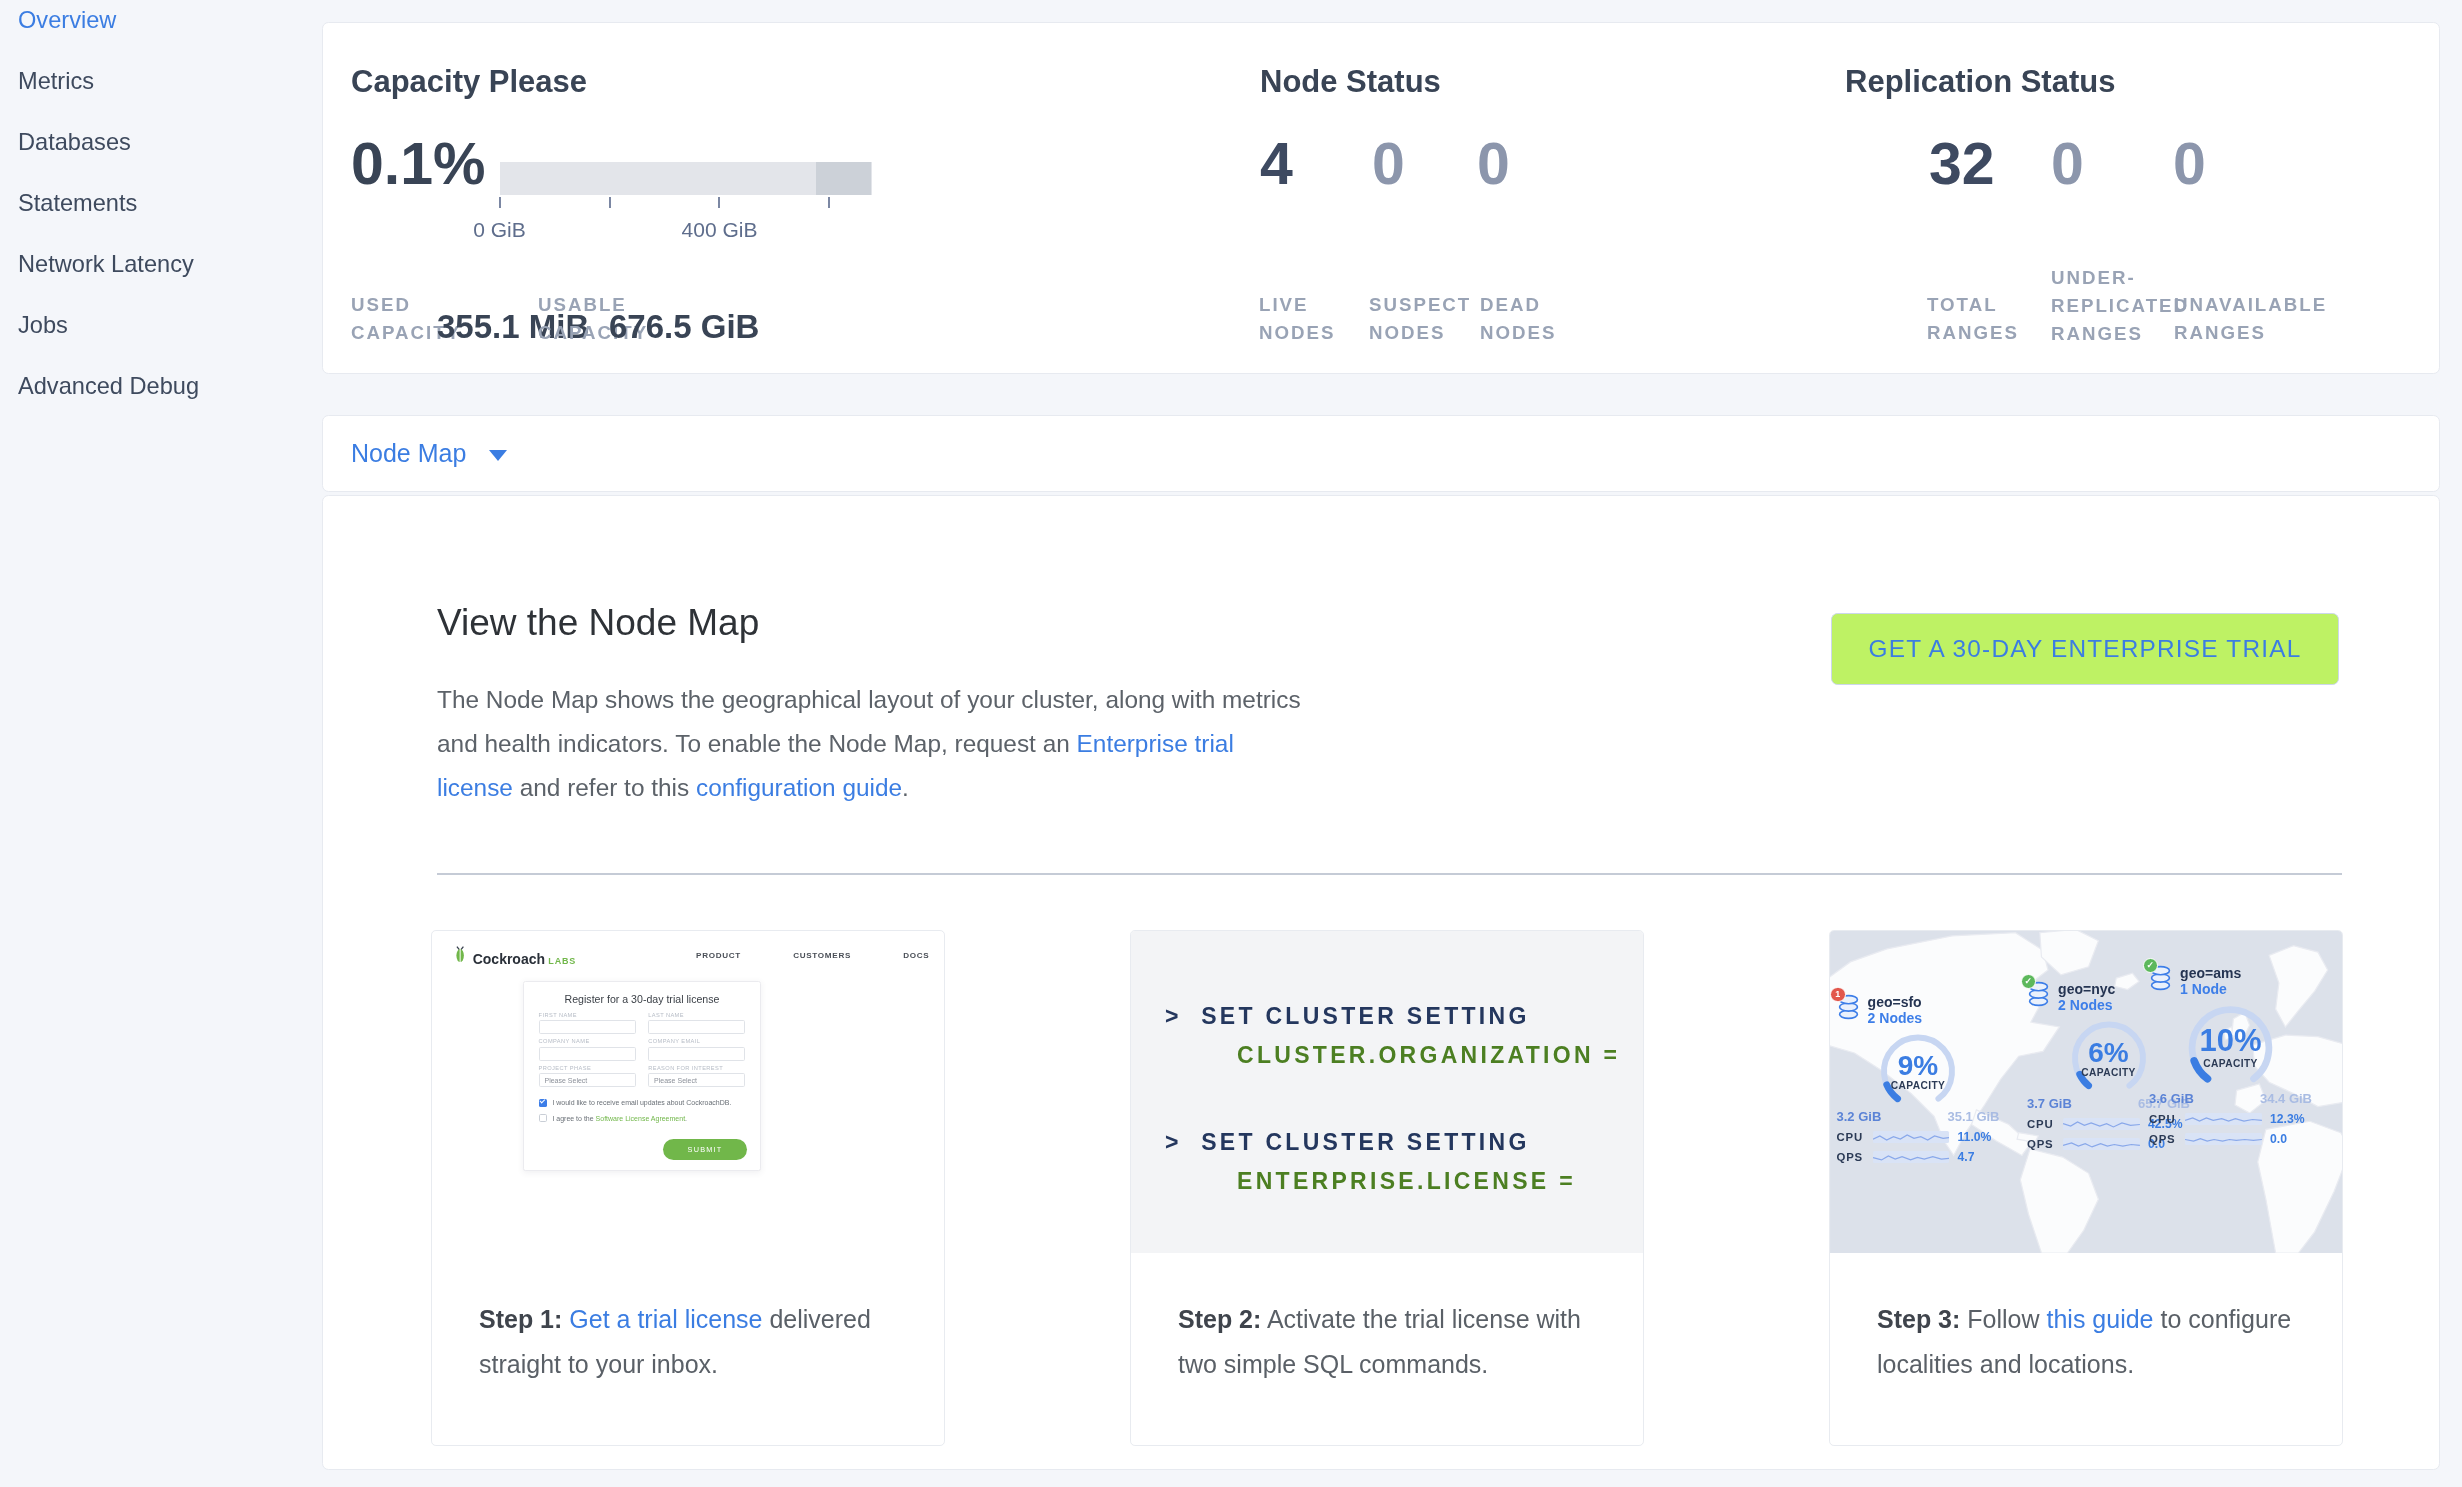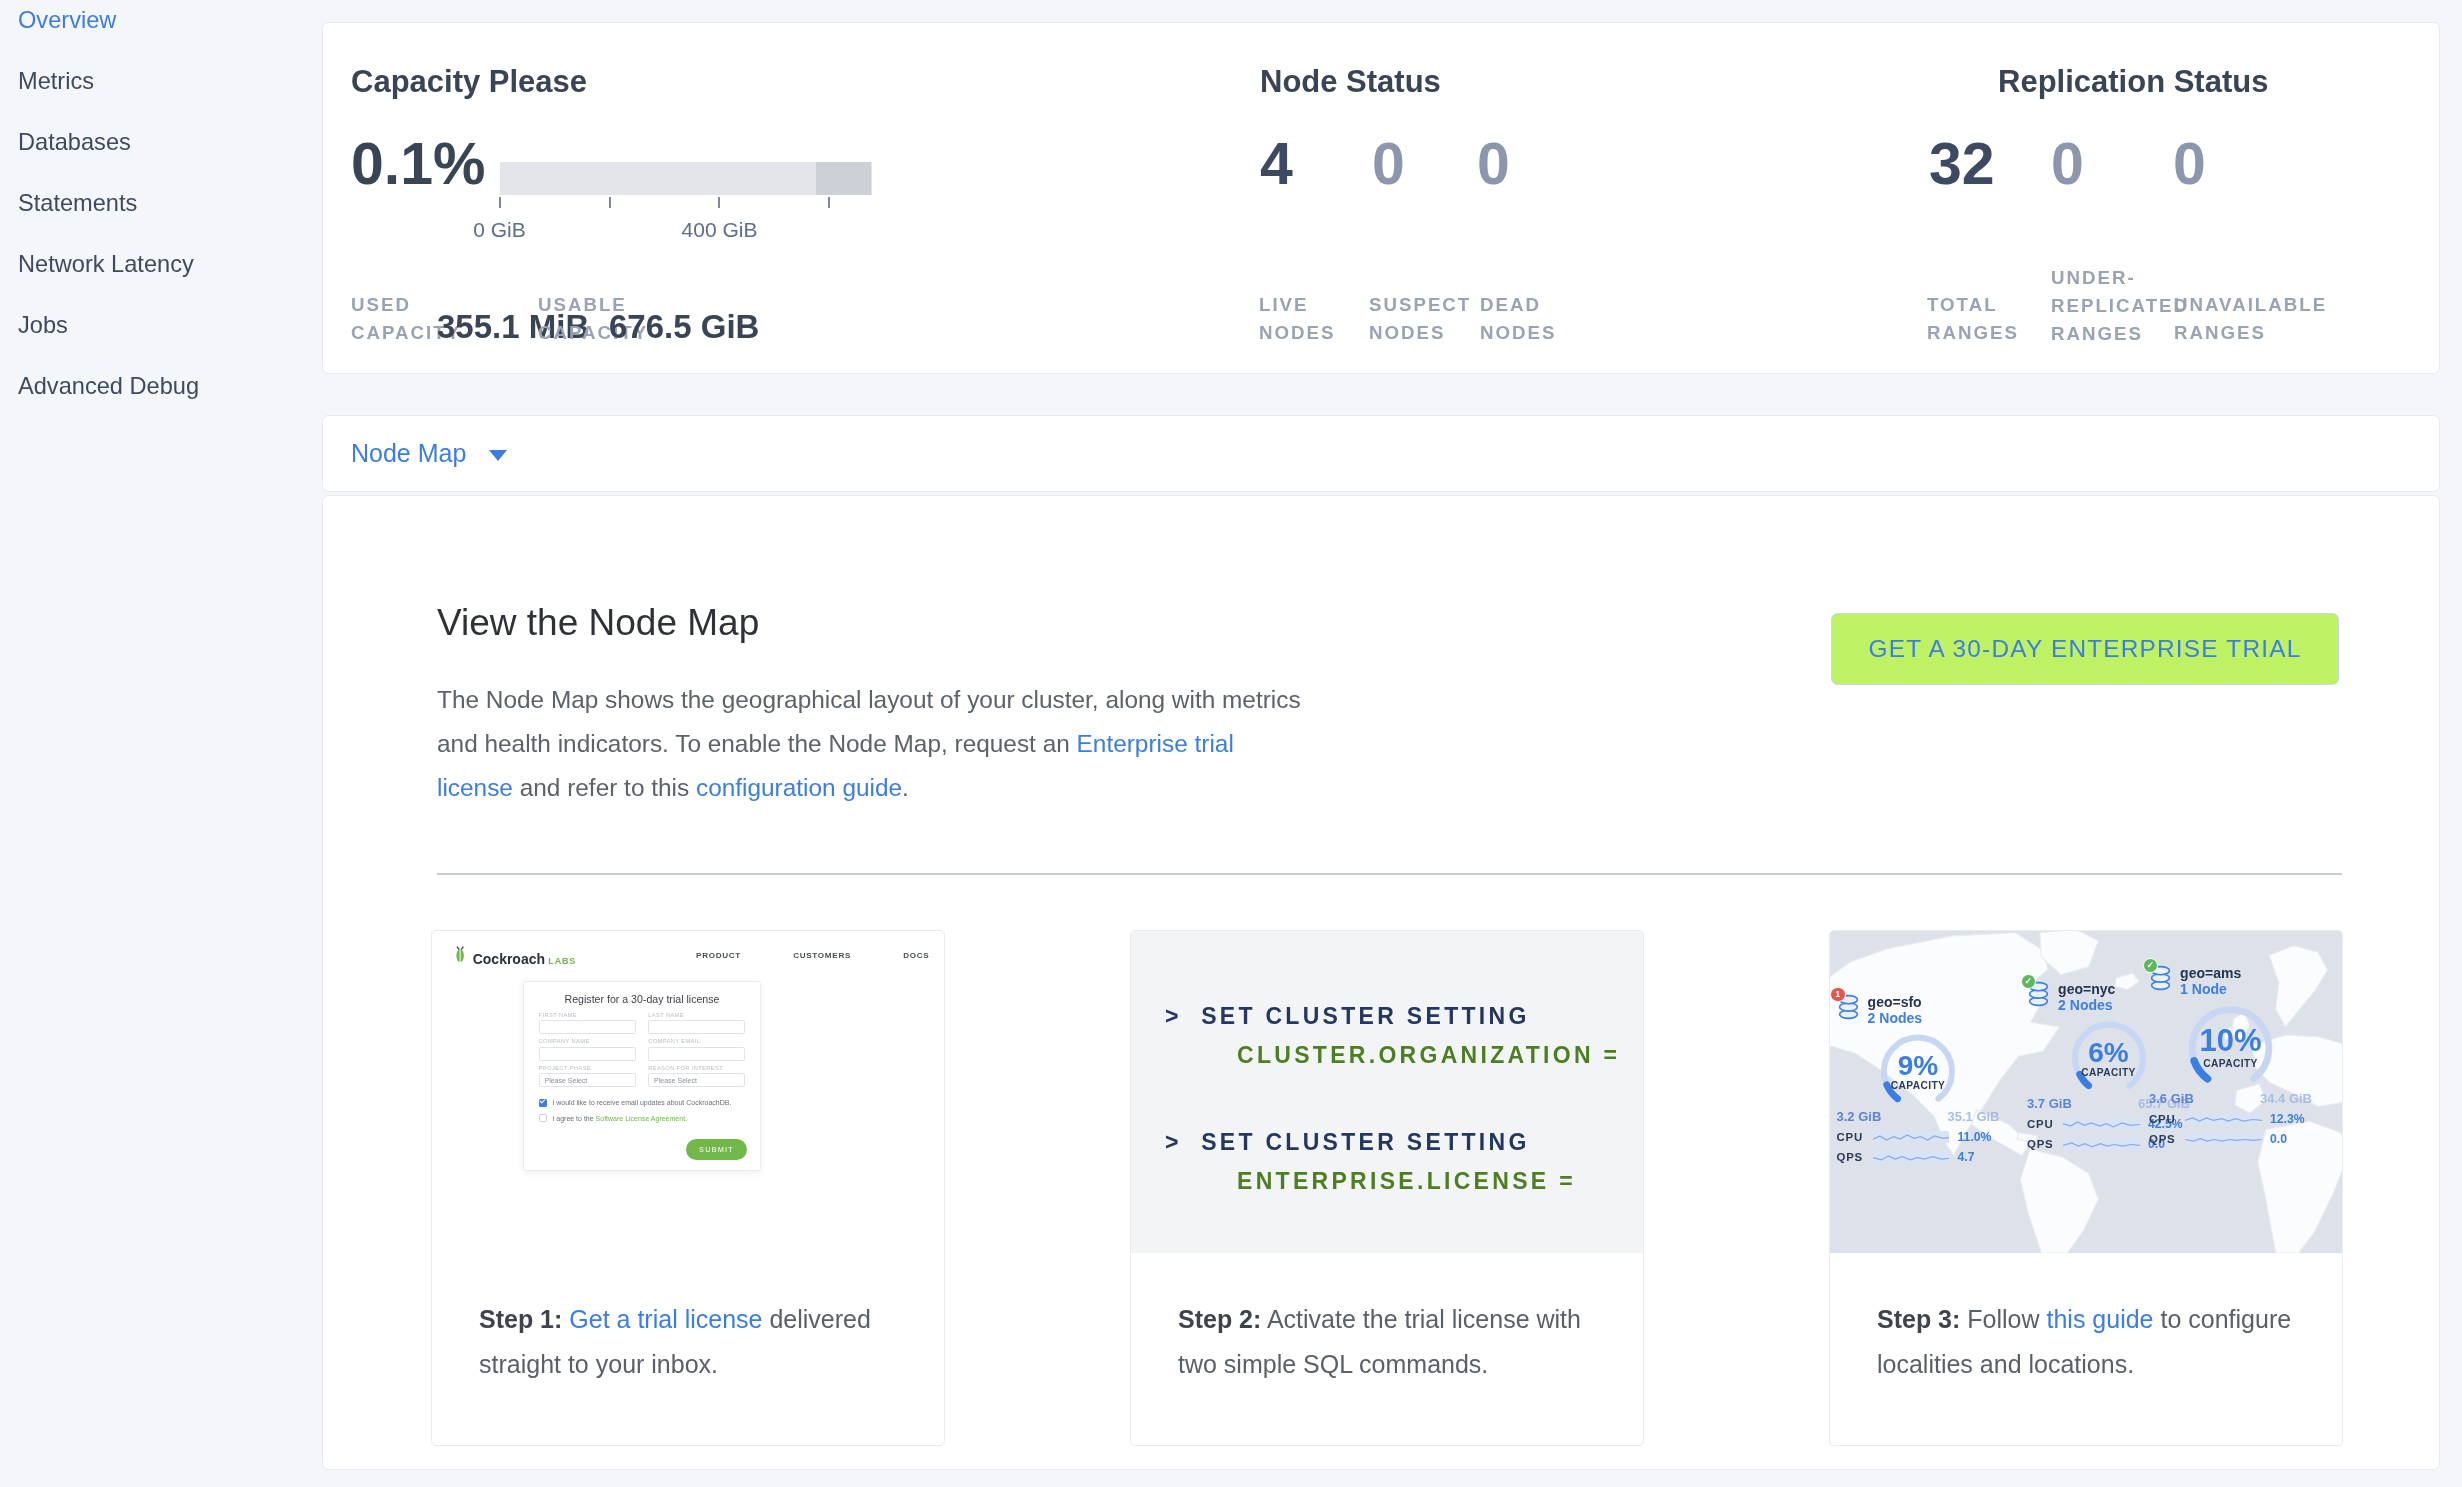--- a/index.html
+++ b/index.html
@@ -109,21 +109,21 @@
   .mini-check .cb { width: 8.1px; height: 8.1px; border-radius: 1.6px; margin-right: 5.7px; flex: none; position: relative; }
   .cb.checked { background: #3D7EE8; }
   .cb.checked::after {
     content: ""; position: absolute; left: 1.6px; top: 0.8px; width: 4.1px; height: 2.4px;
     border-left: 1.2px solid #fff; border-bottom: 1.2px solid #fff; transform: rotate(-45deg);
   }
   .cb.empty { background: #fff; border: 0.8px solid #C9CED6; }
   .mini-check .txt { font-size: 7px; color: #6A7077; }
   .mini-check .txt a { color: #71B74A; text-decoration: none; }
   .mini-submit {
-    position: absolute; right: 13px; bottom: 9.8px; width: 61px; height: 21px;
+    position: absolute; right: 13px; bottom: 9.8px; width: 84px; height: 21px;
     background: #71B74A; border-radius: 10.6px; color: #fff; font-size: 7.3px;
     letter-spacing: 1.2px; display: flex; align-items: center; justify-content: center;
   }
 
   
   #sql-media { background: #F3F4F6; }
   .sql-line { position: absolute; font-size: 23px; font-weight: 700; letter-spacing: 3.3px; white-space: nowrap; }
   .sql-cmd  { color: #24375E; }
   .sql-val  { color: #4C7F22; }
 
@@ -200,21 +200,21 @@
   </div>
   <div class="stat-label" style="left:1046px">
     <div>SUSPECT</div>
     <div>NODES</div>
   </div>
   <div class="stat-label" style="left:1157px">
     <div>DEAD</div>
     <div>NODES</div>
   </div>
 
-  <h3 class="sum-title" style="left:1675px">Replication Status</h3>
+  <h3 class="sum-title" style="left:1522px">Replication Status</h3>
   <div class="big-num" style="left:1606px">32</div>
   <div class="big-num dim" style="left:1728px">0</div>
   <div class="big-num dim" style="left:1850px">0</div>
   <div class="stat-label" style="left:1604px">
     <div>TOTAL</div>
     <div>RANGES</div>
   </div>
   <div class="stat-label three" style="left:1728px">
     <div>UNDER-</div>
     <div>REPLICATED</div>

